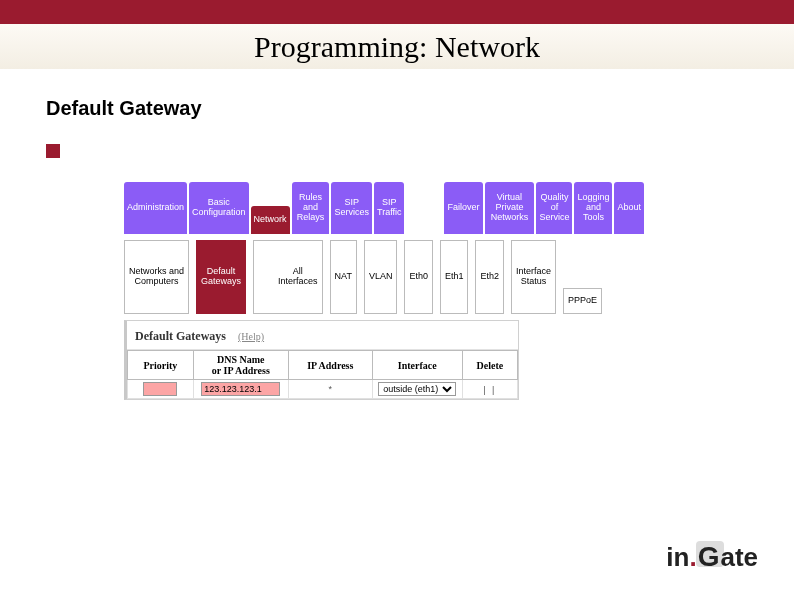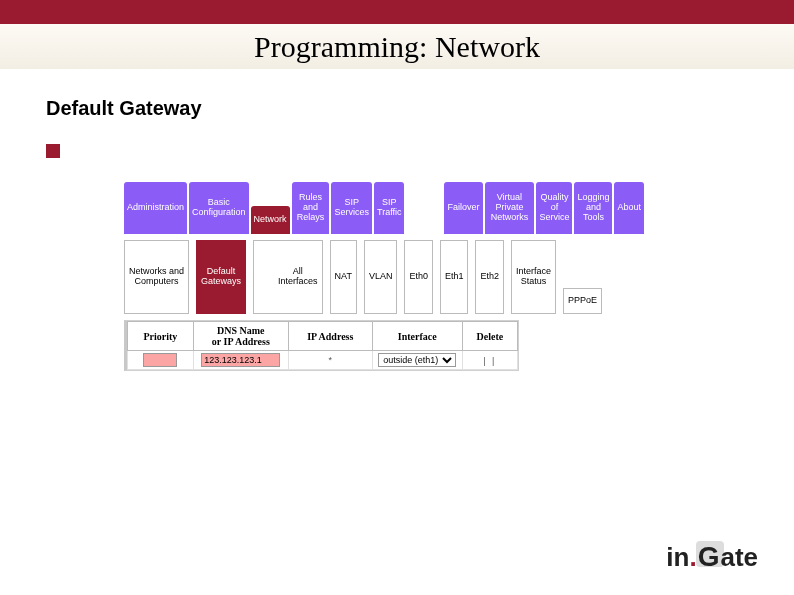--- a/index.html
+++ b/index.html
@@ -267,20 +267,24 @@
         <div class="sub-tab" style="white-space: pre-line;">VLAN</div>
         <div class="sub-tab" style="white-space: pre-line;">Eth0</div>
         <div class="sub-tab" style="white-space: pre-line;">Eth1</div>
         <div class="sub-tab" style="white-space: pre-line;">Eth2</div>
         <div class="sub-tab" style="white-space: pre-line;">Interface
 Status</div>
         <div class="sub-tab" style="white-space: pre-line; margin-top: 48px;">PPPoE</div>
       </div>
 
     <div class="panel">
+      <div class="panel-title-row">
+        <span class="panel-title">Default Gateways</span>
+        <a class="help-link" href="#">(Help)</a>
+      </div>
 
       <table class="gw-table">
         <thead>
           <tr>
             <th>Priority</th>
             <th style="width:95px"><span style="white-space:pre-line">DNS Name
 or IP Address</span></th>
             <th>IP Address</th>
             <th style="width:90px">Interface</th>
             <th>Delete</th>

